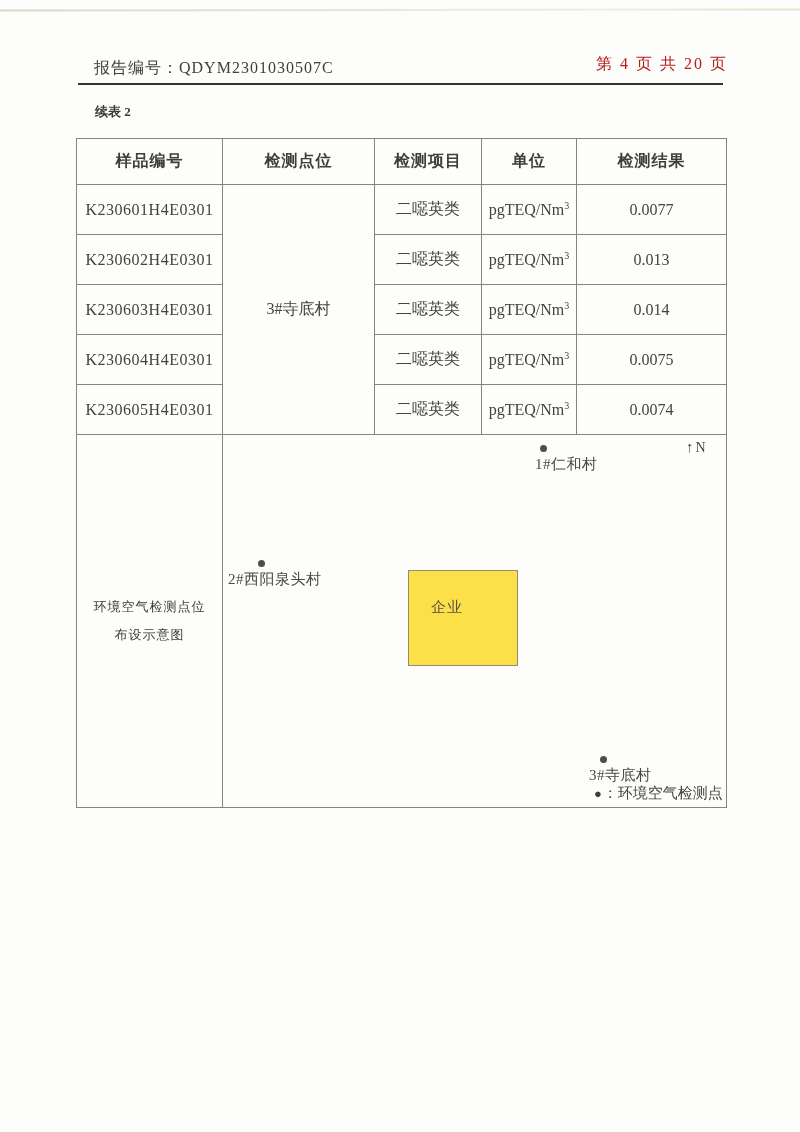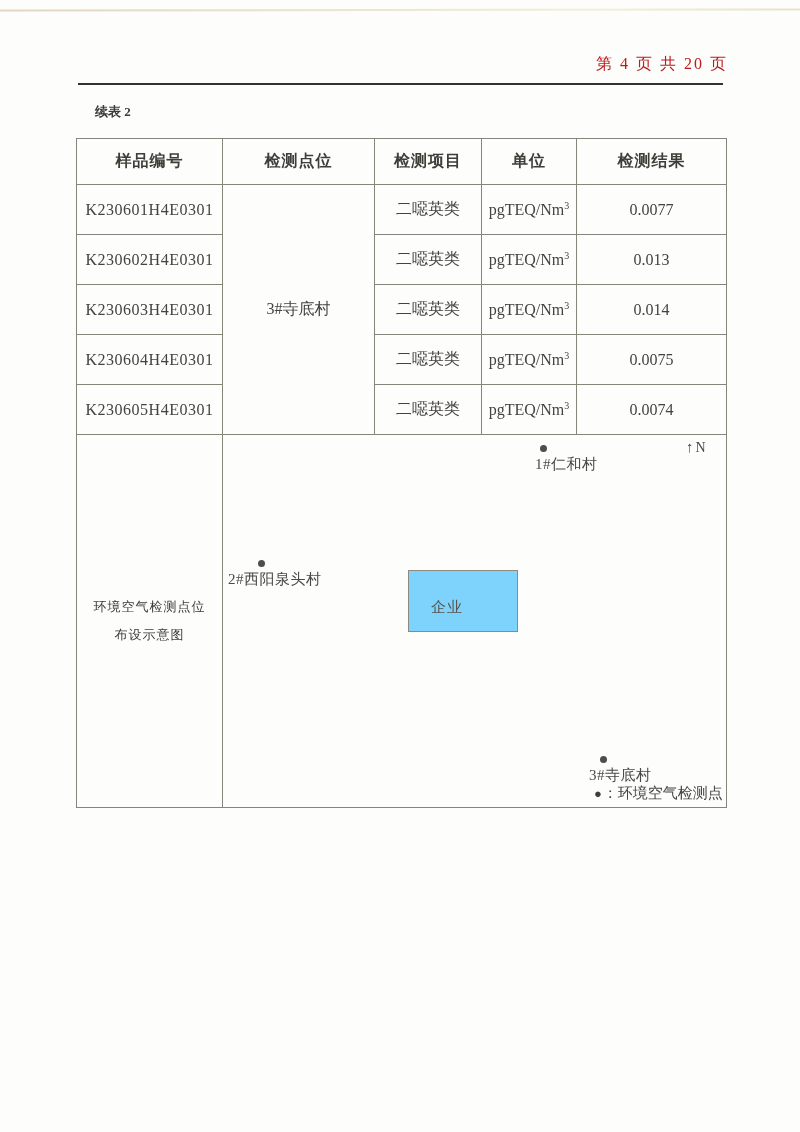--- a/index.html
+++ b/index.html
@@ -110,23 +110,23 @@
   .north {
     position: absolute;
     left: 463px; top: 4px;
     font-size: 14px;
     color: #4a4944;
   }
   .north .arrow { font-size: 15px; margin-right: 2px; }
   .ent-box {
     position: absolute;
     left: 185px; top: 135px;
-    width: 110px; height: 62px;
+    width: 110px; height: 96px;
     border: 1px solid #8b8b82;
-    background: #7dd3fc;
+    background: #fde047;
   }
   .ent-label {
     position: absolute;
     left: 22px; top: 27px;
     font-size: 15px;
     letter-spacing: 1px;
     color: #55544e;
   }
   .legend {
     position: absolute;
@@ -137,20 +137,21 @@
   }
   .legend .marker { font-size: 13px; margin-right: 1px; color: #3f3e39; }
 </style>
 </head>
 <body>
 
 <div class="page">
 
   <div class="scan-line"></div>
 
+  <div class="report-no"><span>报告编号：</span><span>QDYM2301030507C</span></div>
 
   <div class="page-indicator">第 4 页 共 20 页</div>
 
   <div class="header-rule"></div>
 
   <div class="continued-label">续表 2</div>
 
 
   <table class="results">
     <colgroup>

